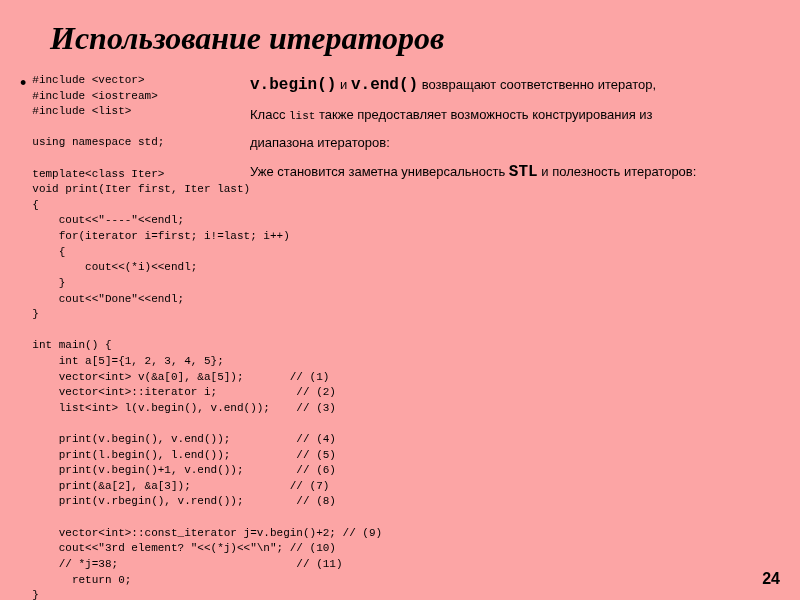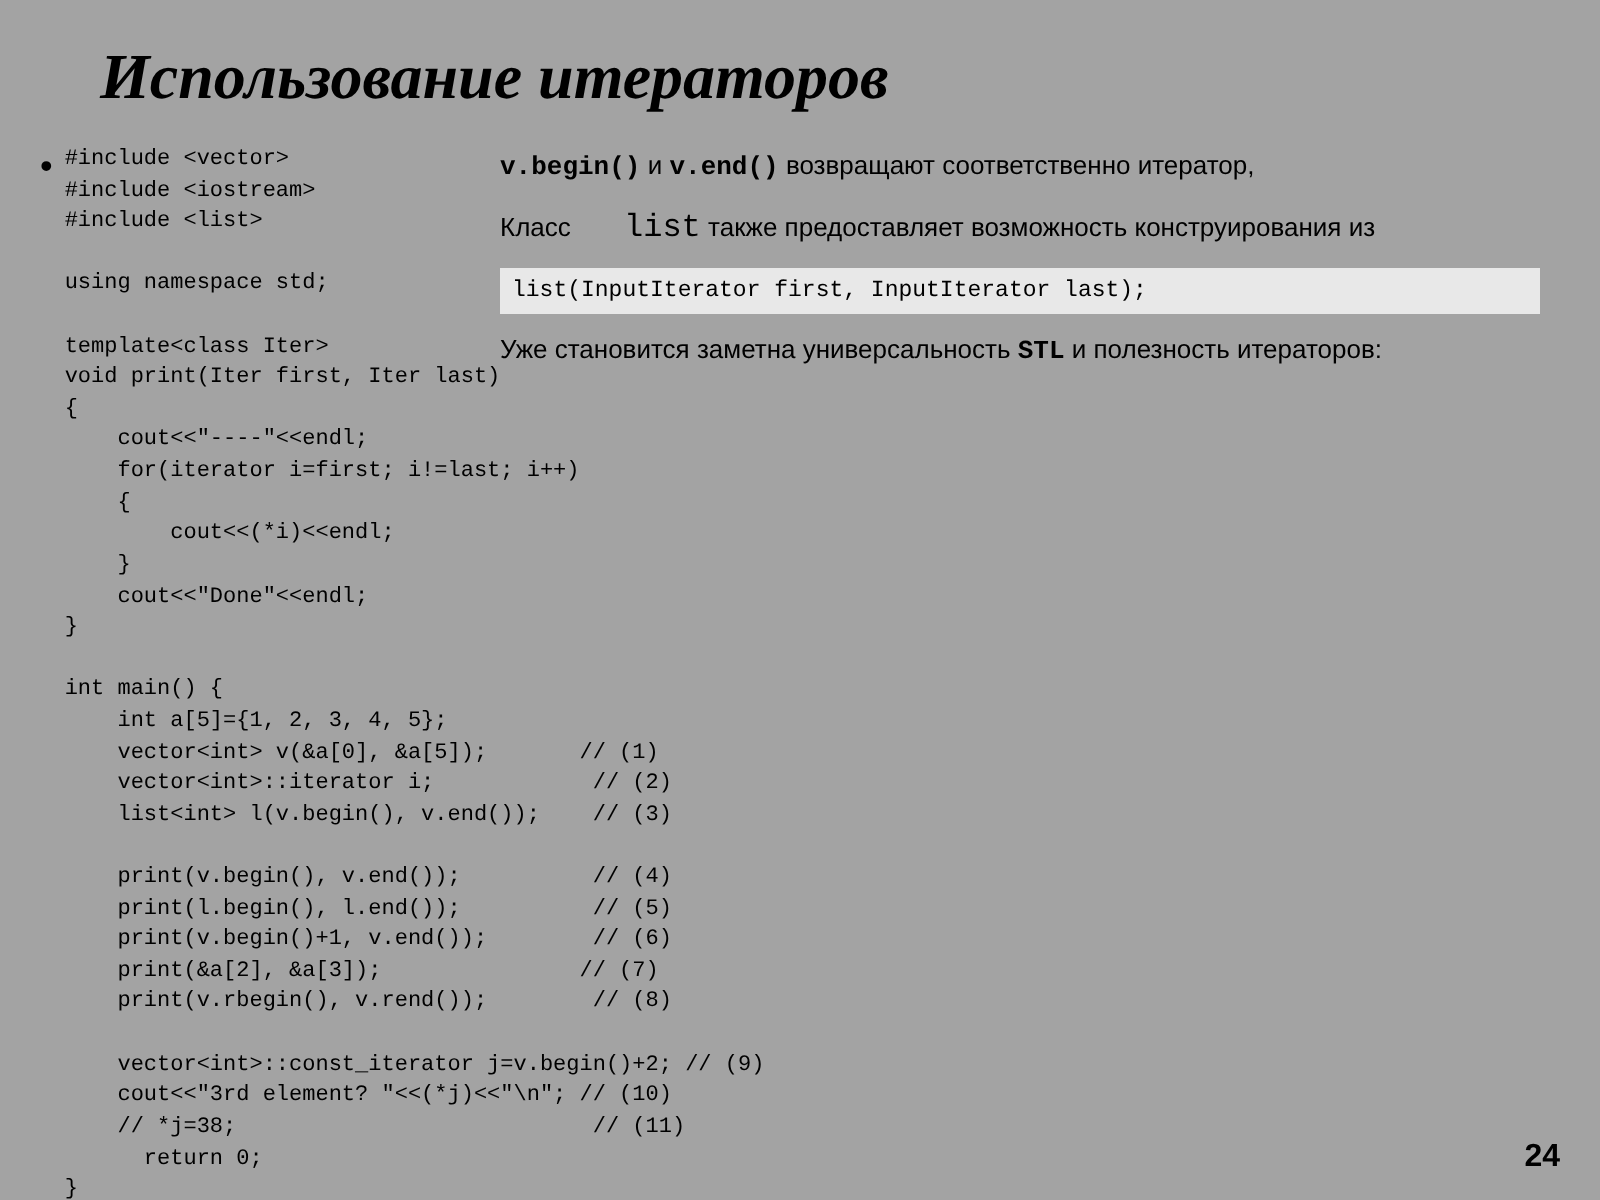--- a/index.html
+++ b/index.html
@@ -7,21 +7,21 @@
       width: 800px;
       height: 600px;
       background: #fff;
       font-family: Arial, sans-serif;
       overflow: hidden;
       position: relative;
     }
     .slide {
       width: 800px;
       height: 600px;
-      background: #a3a3a3;
+      background: #fca5a5;
       padding: 20px 30px 20px 20px;
       position: relative;
     }
     .title {
       font-family: 'Times New Roman', serif;
       font-style: italic;
       font-size: 32px;
       font-weight: bold;
       color: #000;
       margin-bottom: 16px;
@@ -55,26 +55,25 @@
       padding-left: 10px;
       font-size: 13px;
       line-height: 1.5;
       color: #000;
     }
     .right-panel p {
       margin-bottom: 8px;
     }
     .code-inline {
       font-family: 'Courier New', monospace;
-      font-size: 16px;
-      margin-left: 23px;
+      font-size: 11px;
     }
     .code-inline-bold {
       font-family: 'Courier New', monospace;
-      font-size: 13px;
+      font-size: 16px;
       font-weight: bold;
     }
     .highlight-code {
       font-family: 'Courier New', monospace;
       font-size: 11.5px;
       background: #e8e8e8;
       padding: 3px 6px;
       display: block;
       margin: 8px 0;
       white-space: pre;
@@ -148,22 +147,22 @@
         <span class="code-inline-bold">v.begin()</span>
         <span> и </span>
         <span class="code-inline-bold">v.end()</span>
         <span> возвращают соответственно итератор,</span>
       </p>
       <p>
         <span>Класс </span>
         <span class="code-inline">list</span>
         <span> также предоставляет возможность конструирования из</span>
       </p>
+      <p>диапазона итераторов:</p>
 
-      <div class="highlight-code">list(InputIterator first, InputIterator last);</div>
 
       <p>
         <span>Уже становится заметна универсальность </span>
         <span class="code-inline-bold">STL</span>
         <span> и полезность итераторов:</span>
       </p>
     </div>
   </div>
 
   <div class="page-number">24</div>

